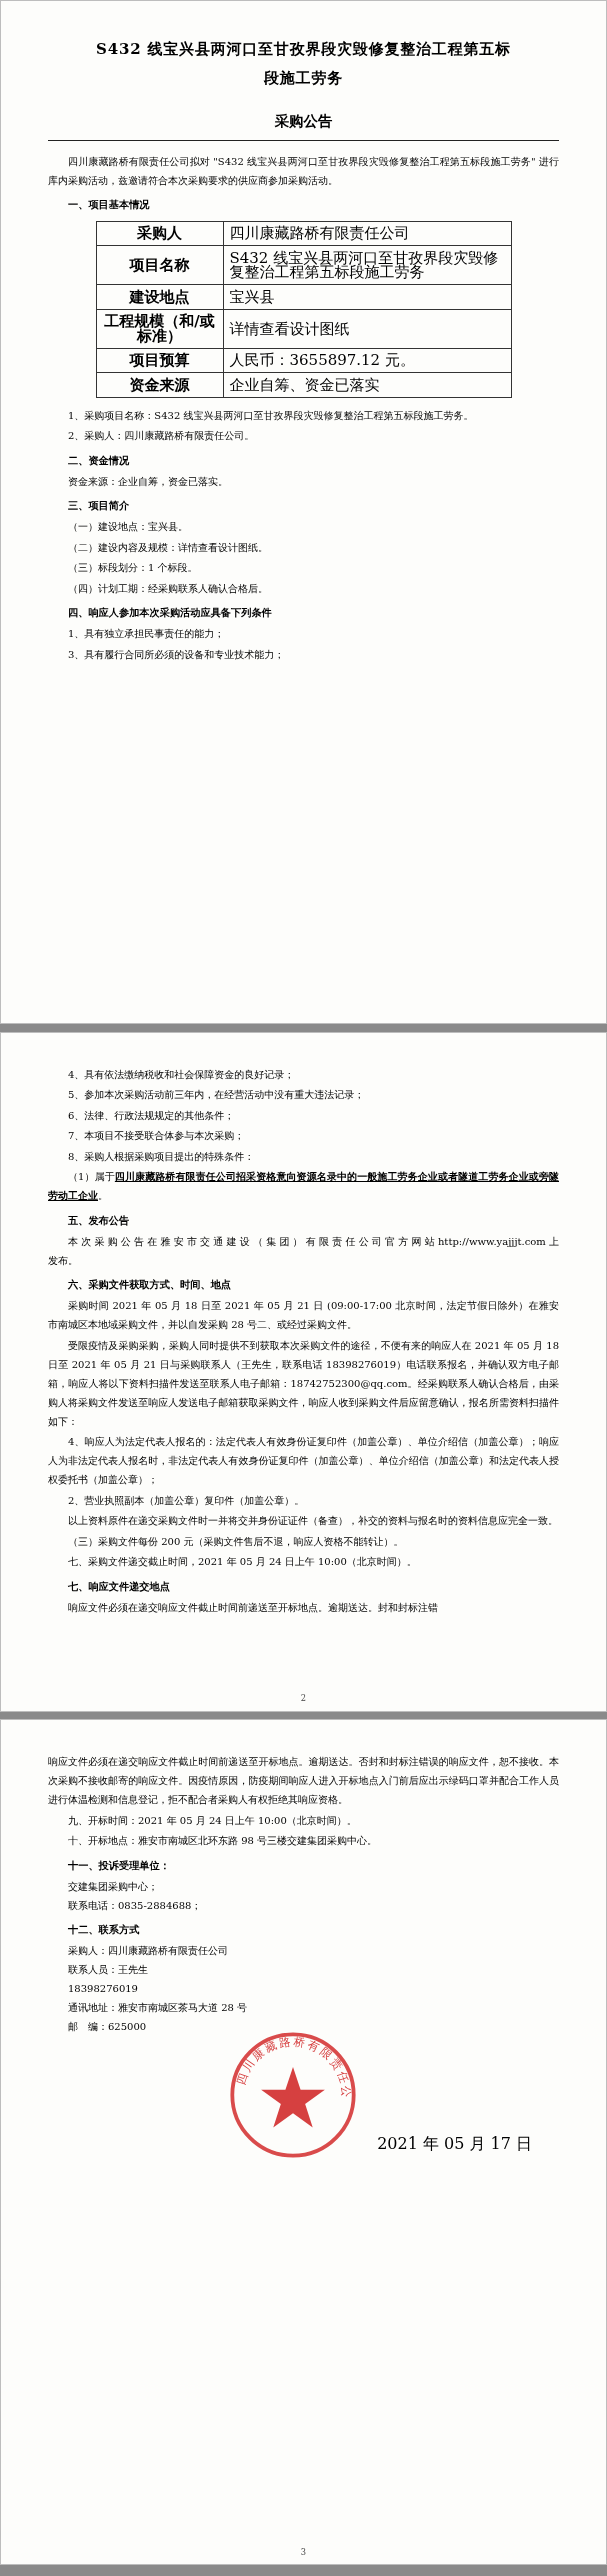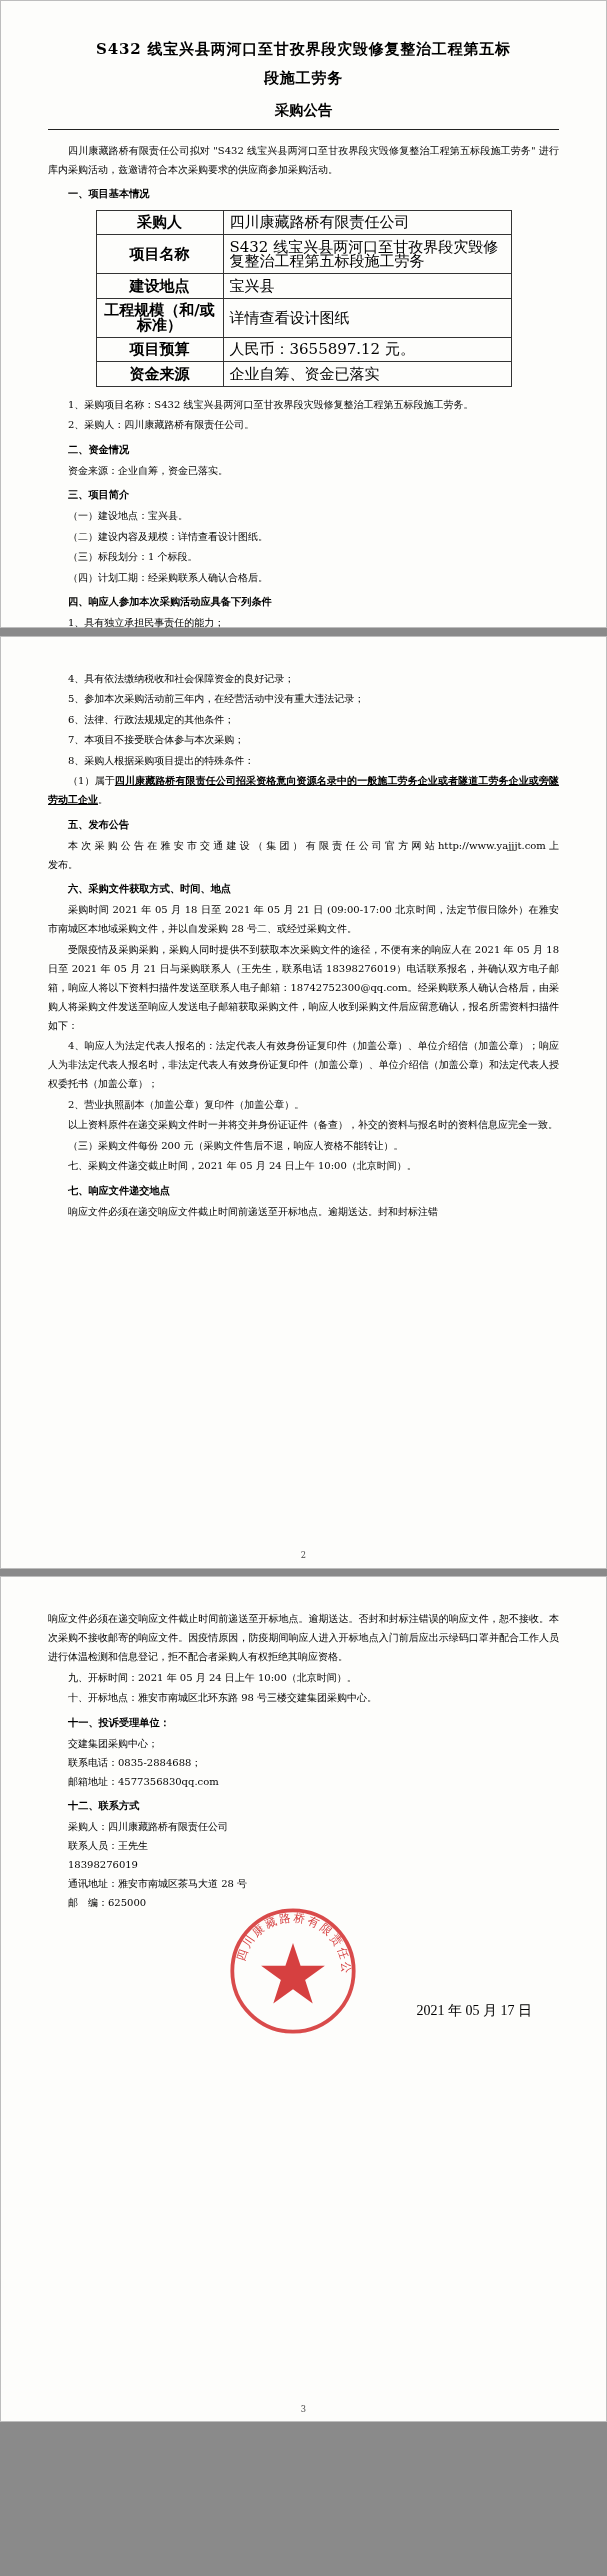--- a/index.html
+++ b/index.html
@@ -6,38 +6,38 @@
   body{font-family:"DejaVu Serif","Liberation Serif",serif;}
   .doc{width:607px;margin:0 auto;position:relative;}
   .page{
     background:#fdfdfb;
     width:607px;
     box-sizing:border-box;
     padding:32px 47px 20px 47px;
     position:relative;
     border:0.8px solid #bdbdbd;
   }
-  .page.p1{height:628px;}
-  .page.p2{height:933px;margin-top:7.6px;}
+  .page.p1{height:1024px;}
+  .page.p2{height:680px;margin-top:7.6px;}
   .page.p3{height:846px;margin-top:7.6px;}
   .title{
     text-align:center;
     font-size:15px;
     font-weight:bold;
     line-height:26px;
     letter-spacing:0.8px;
     margin:3px 0 0 0;
     font-family:"DejaVu Serif","Liberation Serif",serif;
   }
   .title-sub{
     text-align:center;
     font-size:14.4px;
     font-weight:bold;
     line-height:26px;
-    margin-top:6px;
+    margin-top:17px;
   }
   .rule{
     border:0;border-top:1.2px solid #222;
     margin:6px 0 10.6px 0;
   }
   p.body{
     font-size:10px;
     line-height:19px;
     margin:0 0 1.5px 0;
     text-indent:20px;
@@ -78,23 +78,22 @@
   }
   .bold{font-weight:bold;}
   .uline{ text-decoration:underline; }
   .sign{
     margin-top:20px;
     position:relative;
     height:106px;
   }
   .sign .date{
     position:absolute;
-    right:27px; top:70px;
-    font-size:14px;
-    font-family:Liberation Serif, serif;
+    right:27px; top:78px;
+    font-size:16px;
   }
   .seal{
     position:absolute;
     left:179px; top:-27px;
     width:132px;height:132px;
   }
   .seal svg{display:block;}
   .contact-line{
     font-size:10px;line-height:19px;margin:0;text-indent:20px;
   }
@@ -194,21 +193,20 @@
 
   <div class="page p3">
     <p class="body noind">响应文件必须在递交响应文件截止时间前递送至开标地点。逾期送达。否封和封标注错误的响应文件，恕不接收。本次采购不接收邮寄的响应文件。因疫情原因，防疫期间响应人进入开标地点入门前后应出示绿码口罩并配合工作人员进行体温检测和信息登记，拒不配合者采购人有权拒绝其响应资格。</p>
 
     <p class="body">九、开标时间：2021 年 05 月 24 日上午 10:00（北京时间）。</p>
     <p class="body">十、开标地点：雅安市南城区北环东路 98 号三楼交建集团采购中心。</p>
 
     <div class="sec">十一、投诉受理单位：</div>
     <p class="contact-line">交建集团采购中心；</p>
     <p class="contact-line">联系电话：0835-2884688；</p>
-    <p class="email-line">邮箱地址：4577356830qq.com</p>
 
     <div class="sec">十二、联系方式</div>
     <p class="contact-line">采购人：四川康藏路桥有限责任公司</p>
     <p class="contact-line">联系人员：王先生</p>
     <p class="contact-line">18398276019</p>
     <p class="contact-line">通讯地址：雅安市南城区茶马大道 28 号</p>
     <p class="contact-line">邮　编：625000</p>
 
     <div class="sign">
       <div class="seal">

